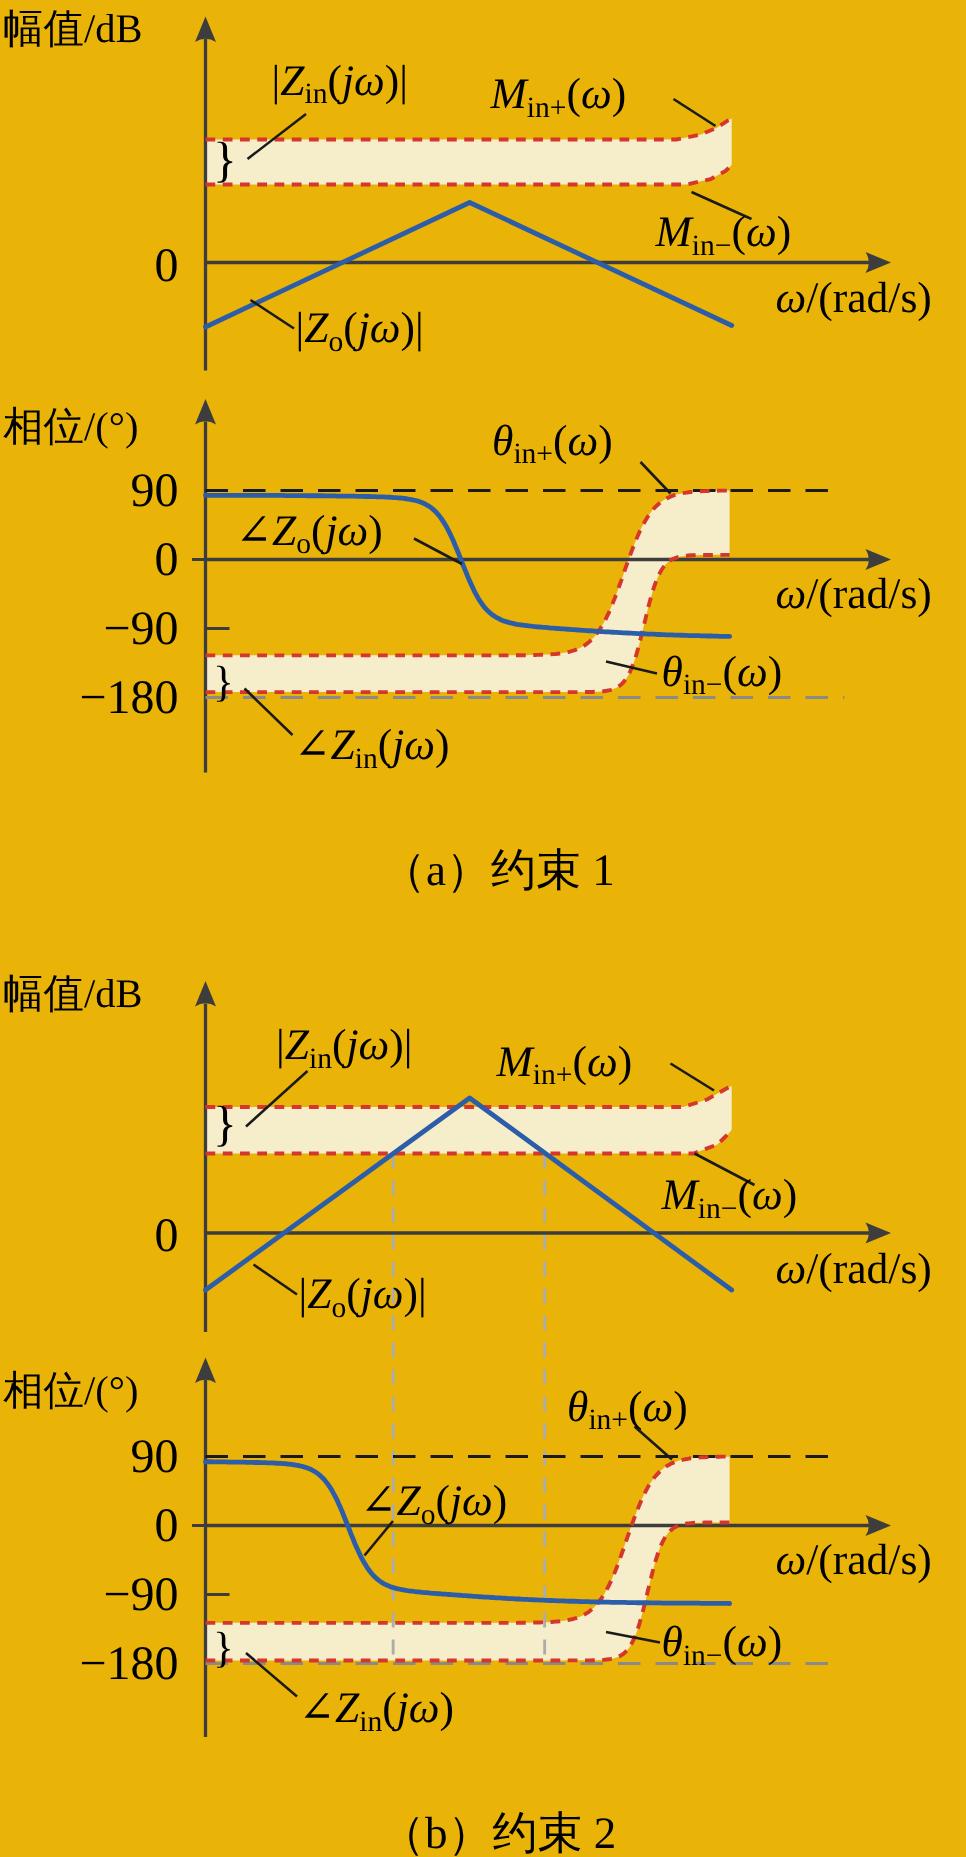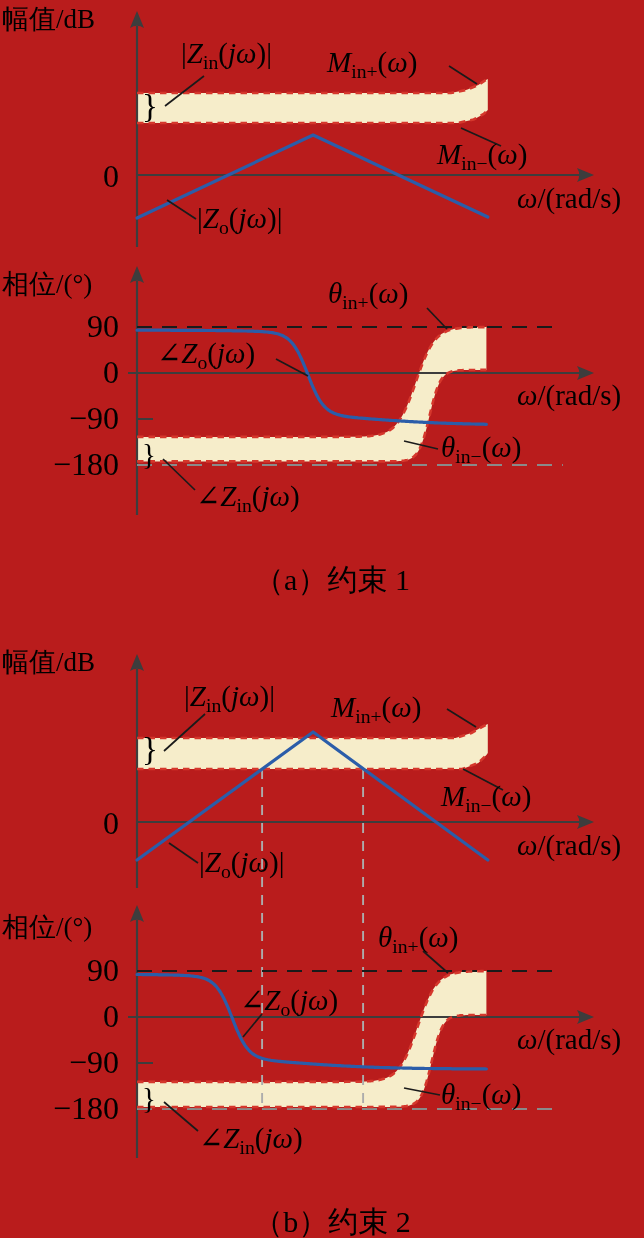--- a/index.html
+++ b/index.html
@@ -1,16 +1,16 @@
 <!DOCTYPE html>
 <html><head>
 <meta charset="utf-8">
 <style>
   html,body{margin:0;padding:0;background:#ffffff;}
-  #canvas-wrap{position:relative;width:644px;height:1238px;background:#b91c1c;overflow:hidden;}
+  #canvas-wrap{position:relative;width:644px;height:1238px;background:#eab308;overflow:hidden;}
   svg{display:block;}
   text{fill:#000;font-family:"Liberation Serif","DejaVu Serif","DejaVu Sans",serif;}
   .cjk{font-size:27px;}
   .tick{font-size:32px;text-anchor:end;}
   .math{font-size:29px;}
   .caption{font-size:30px;text-anchor:middle;}
   .brace-m{font-size:33px;}
   .brace-p{font-size:29px;}
   .axis{stroke:#3d3d3d;stroke-width:2.2;fill:none;}
   .tickmark{stroke:#3d3d3d;stroke-width:2;}

